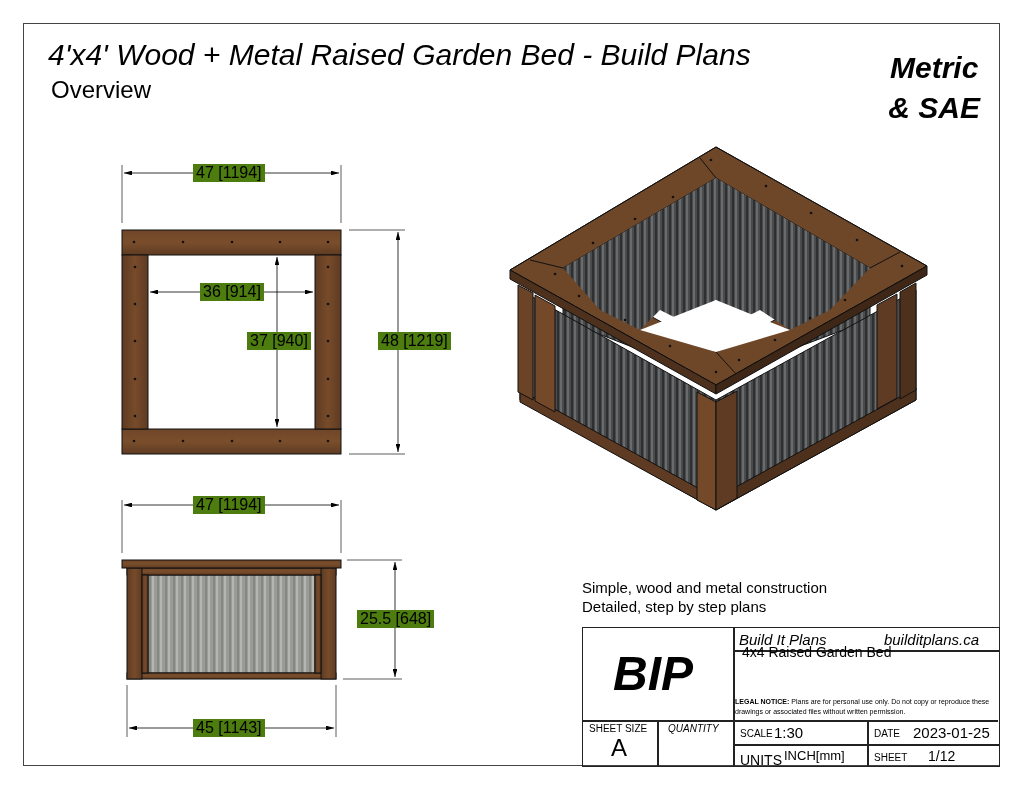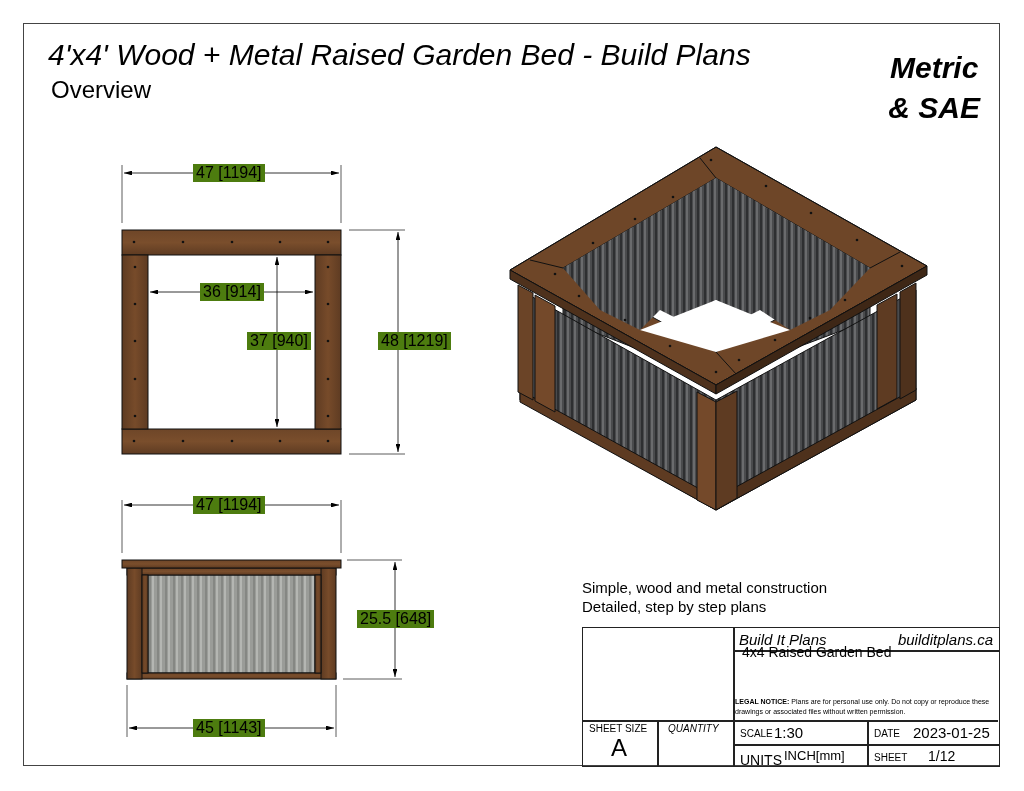--- a/index.html
+++ b/index.html
@@ -183,22 +183,23 @@
 </div>
 
 <div class="tb">
   <div class="ln" style="left:150px;top:0;width:1.5px;height:139px;"></div>
   <div class="ln" style="left:0;top:92px;width:415px;height:1.5px;"></div>
   <div class="ln" style="left:74px;top:92px;width:1.5px;height:47px;"></div>
   <div class="ln" style="left:150px;top:22px;width:266px;height:1.5px;"></div>
   <div class="ln" style="left:150px;top:116px;width:266px;height:1.5px;"></div>
   <div class="ln" style="left:284px;top:92px;width:1.5px;height:47px;"></div>
 
+  <div class="t" style="left:30px;top:18px;font-size:48px;font-weight:bold;font-style:italic;">BIP</div>
   <div class="t" style="left:156px;top:3px;font-size:15px;font-style:italic;">Build It Plans</div>
-  <div class="t" style="right:6px;top:3px;font-size:15px;font-style:italic;">builditplans.ca</div>
+  <div class="t" style="right:20px;top:3px;font-size:15px;font-style:italic;">builditplans.ca</div>
   <div class="t" style="left:159px;top:16px;font-size:14px;">4x4 Raised Garden Bed</div>
   <div class="t" style="left:152px;top:69px;width:260px;white-space:normal;font-size:7px;line-height:10px;"><b>LEGAL NOTICE:</b><span> Plans are for personal use only. Do not copy or reproduce these drawings or associated files without written permission.</span></div>
 
   <div class="t" style="left:6px;top:95px;font-size:10px;">SHEET SIZE</div>
   <div class="t" style="left:28px;top:106px;font-size:24px;">A</div>
   <div class="t" style="left:85px;top:95px;font-size:10px;font-style:italic;">QUANTITY</div>
   <div class="t" style="left:95px;top:110px;font-size:14px;"></div>
 
   <div class="t" style="left:157px;top:100px;font-size:10px;">SCALE</div>
   <div class="t" style="left:191px;top:96px;font-size:15px;">1:30</div>

